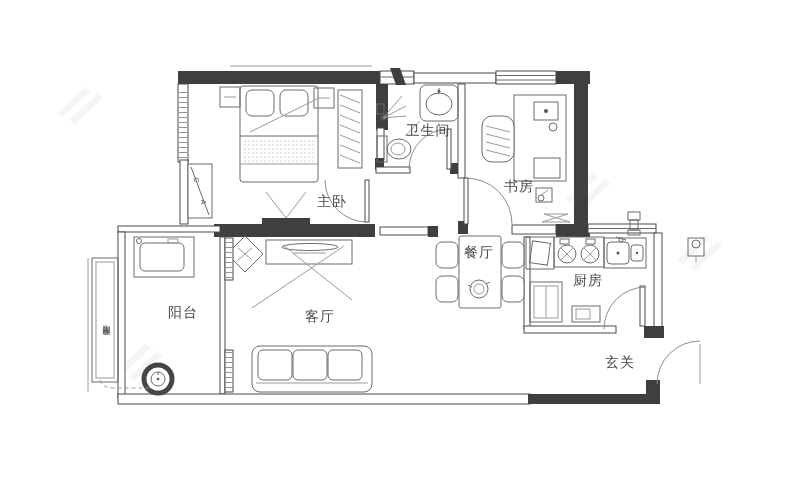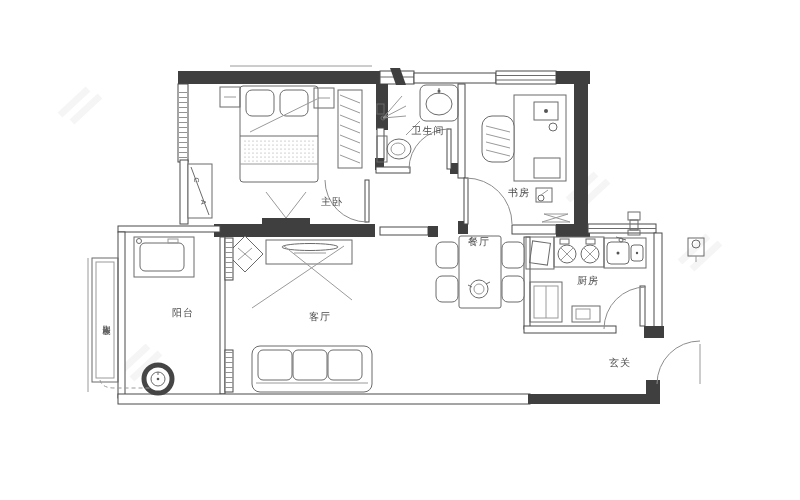--- a/index.html
+++ b/index.html
@@ -6,21 +6,21 @@
   #stage{position:relative;width:800px;height:500px;background:#ffffff;overflow:hidden;
          font-family:"Liberation Sans",sans-serif;}
   svg{position:absolute;left:0;top:0;}
   .w{fill:#3f3f3f;stroke:none;}
   .t{fill:#ffffff;stroke:#4a4a4a;stroke-width:1;}
   .f{fill:none;stroke:#6b6b6b;stroke-width:1;}
   .fw{fill:#ffffff;stroke:#6b6b6b;stroke-width:1;}
   .ln{stroke:#6b6b6b;stroke-width:1;fill:none;}
   .lt{stroke:#9a9a9a;stroke-width:1;fill:none;}
   .arc{stroke:#8d8d8d;stroke-width:1;fill:none;}
-  .lbl{position:absolute;transform:translate(-50%,-50%);font-size:10px;color:#4a4a4a;
+  .lbl{position:absolute;transform:translate(-50%,-50%);font-size:14px;color:#4a4a4a;
        letter-spacing:1px;white-space:nowrap;}
   .lbl-v{position:absolute;transform:translate(-50%,-50%);font-size:8px;color:#5a5a5a;
        writing-mode:vertical-rl;letter-spacing:1px;}
   .lbl-ac{position:absolute;transform:translate(-50%,-50%) rotate(90deg);font-size:7px;color:#5a5a5a;}
   .wm{opacity:0.055;}
 </style>
 </head>
 <body>
 
 <div id="stage">
@@ -280,22 +280,22 @@
     <g>
       <rect x="92" y="258" width="26" height="124" class="f"></rect>
       <rect x="96" y="262" width="18" height="116" class="lt"></rect>
       <path d="M100,380 Q102,388 114,388 L150,388" class="lt" stroke-dasharray="4,3"></path>
     </g>
   </g>
 </svg>
 
   <span class="lbl" style="left:332px;top:202px">主卧</span>
   <span class="lbl" style="left:428px;top:131px">卫生间</span>
-  <span class="lbl" style="left:519px;top:193px">书房</span>
-  <span class="lbl" style="left:479px;top:242px">餐厅</span>
+  <span class="lbl" style="left:519px;top:187px">书房</span>
+  <span class="lbl" style="left:479px;top:253px">餐厅</span>
   <span class="lbl" style="left:588px;top:281px">厨房</span>
   <span class="lbl" style="left:320px;top:317px">客厅</span>
   <span class="lbl" style="left:183px;top:313px">阳台</span>
   <span class="lbl" style="left:620px;top:363px">玄关</span>
   <span class="lbl-v" style="left:105px;top:320px">太阳能板</span>
   <span class="lbl-ac" style="left:196px;top:180px">C</span>
   <span class="lbl-ac" style="left:203px;top:202px">A</span>
 </div>
 
 </body></html>

